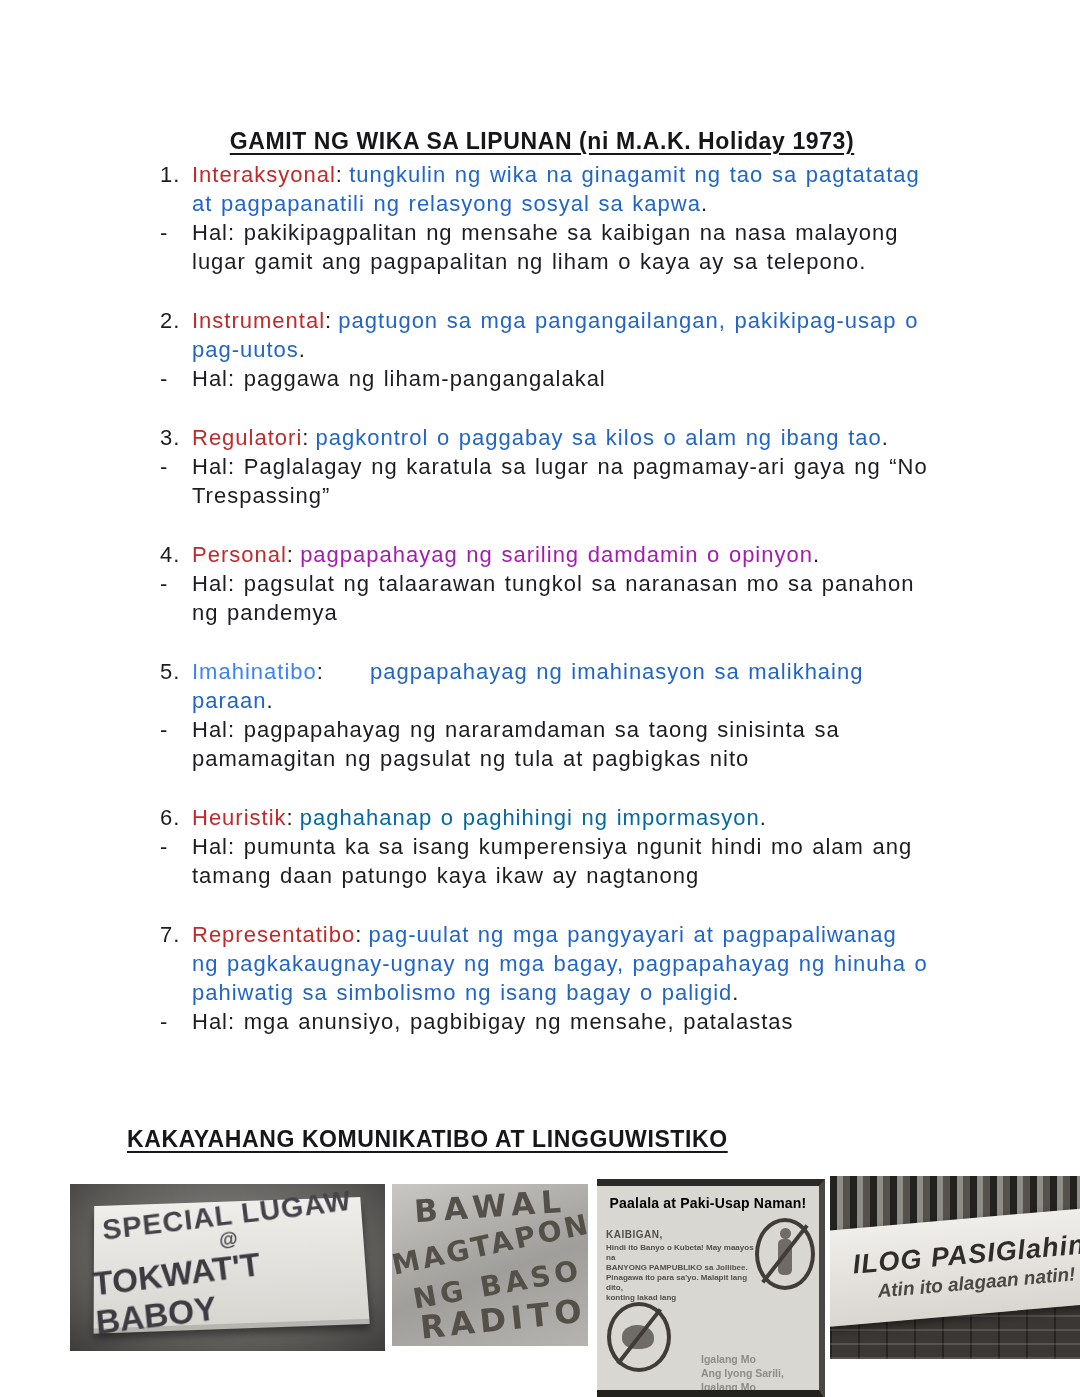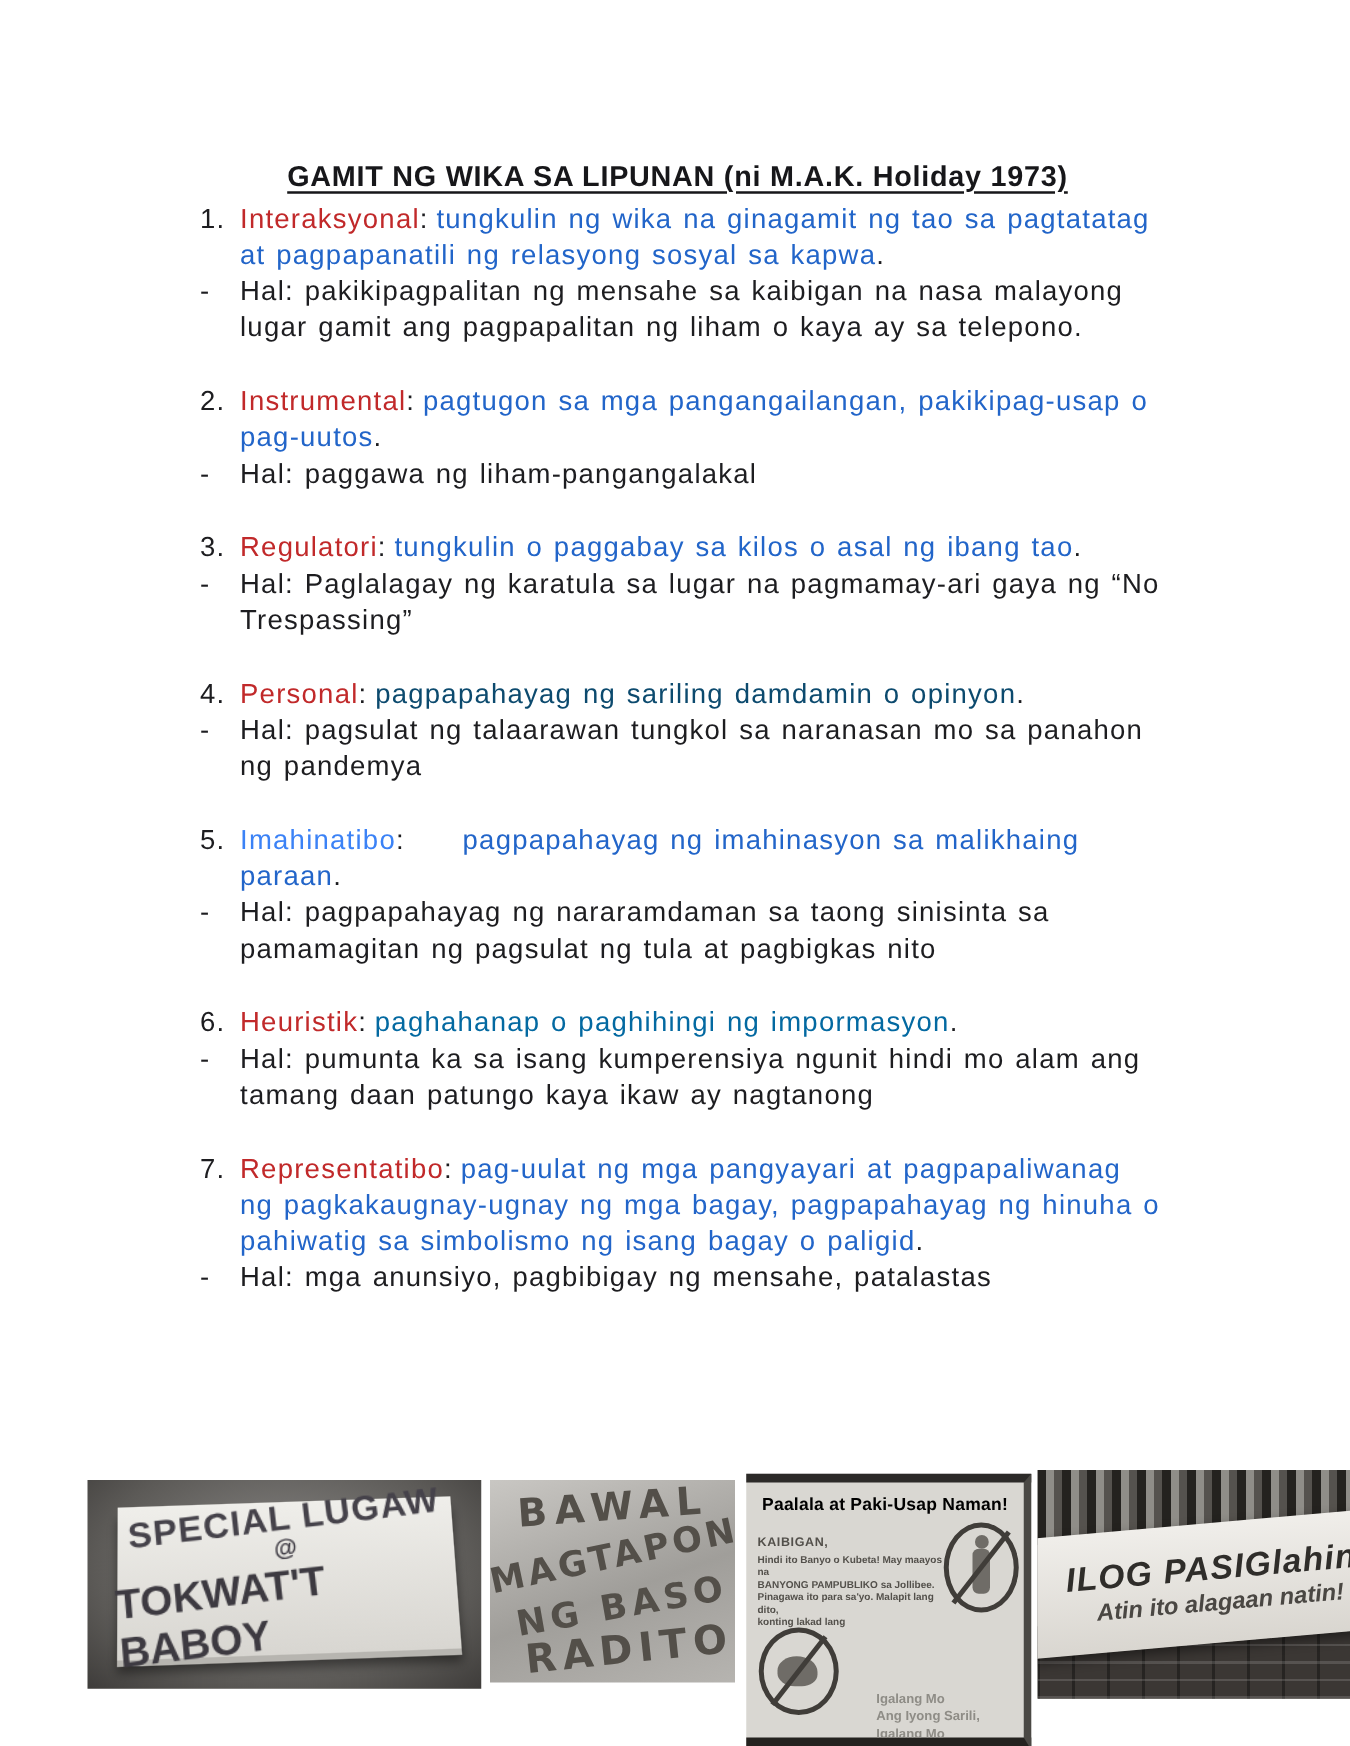--- a/index.html
+++ b/index.html
@@ -100,32 +100,32 @@
       </div>
       <div class="row">
         <span class="num">-</span>
         <div class="itext">Hal: paggawa ng liham-pangangalakal</div>
       </div>
     </div>
 
     <div class="item-block">
       <div class="row">
         <span class="num">3.</span>
-        <div class="itext"><span style="color: rgb(193, 41, 42);">Regulatori</span><span class="colon">:</span><span style="color: rgb(34, 101, 201);">tungkulin o paggabay sa kilos o asal ng ibang tao</span><span>.</span></div>
+        <div class="itext"><span style="color: rgb(193, 41, 42);">Regulatori</span><span class="colon">:</span><span style="color: rgb(34, 101, 201);">pagkontrol o paggabay sa kilos o alam ng ibang tao</span><span>.</span></div>
       </div>
       <div class="row">
         <span class="num">-</span>
         <div class="itext">Hal: Paglalagay ng karatula sa lugar na pagmamay-ari gaya ng “No Trespassing”</div>
       </div>
     </div>
 
     <div class="item-block">
       <div class="row">
         <span class="num">4.</span>
-        <div class="itext"><span style="color: rgb(193, 41, 42);">Personal</span><span class="colon">:</span><span style="color: #0c4a6e;">pagpapahayag ng sariling damdamin o opinyon</span><span>.</span></div>
+        <div class="itext"><span style="color: rgb(193, 41, 42);">Personal</span><span class="colon">:</span><span style="color: #a21caf;">pagpapahayag ng sariling damdamin o opinyon</span><span>.</span></div>
       </div>
       <div class="row">
         <span class="num">-</span>
         <div class="itext">Hal: pagsulat ng talaarawan tungkol sa naranasan mo sa panahon ng pandemya</div>
       </div>
     </div>
 
     <div class="item-block">
       <div class="row">
         <span class="num">5.</span>
@@ -153,20 +153,21 @@
         <span class="num">7.</span>
         <div class="itext"><span style="color: rgb(193, 41, 42);">Representatibo</span><span class="colon">:</span><span style="color: rgb(34, 101, 201);">pag-uulat ng mga pangyayari at pagpapaliwanag ng pagkakaugnay-ugnay ng mga bagay, pagpapahayag ng hinuha o pahiwatig sa simbolismo ng isang bagay o paligid</span><span>.</span></div>
       </div>
       <div class="row">
         <span class="num">-</span>
         <div class="itext">Hal: mga anunsiyo, pagbibigay ng mensahe, patalastas</div>
       </div>
     </div>
   </div>
 
+  <div class="sub-title">KAKAYAHANG KOMUNIKATIBO AT LINGGUWISTIKO</div>
 
   <div class="photos">
 
     <figure class="photo" id="p1">
       <div class="sign1">
         <div class="s1l1">SPECIAL LUGAW</div>
         <div class="s1amp">@</div>
         <div class="s1l3">TOKWAT'T BABOY</div>
       </div>
     </figure>

